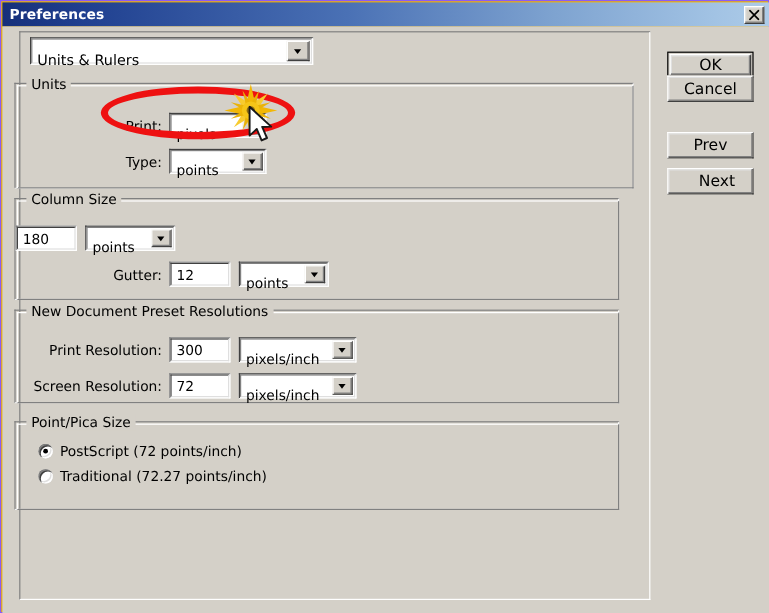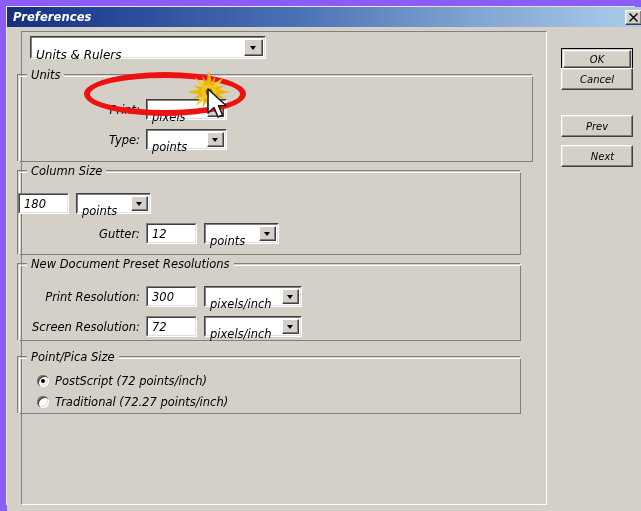--- a/index.html
+++ b/index.html
@@ -15,24 +15,23 @@
     color: #000;
     overflow: hidden;
     position: relative;
   }
 
   
   #window {
     position: absolute;
     left: 0; top: 0;
     width: 641px; height: 511px;
-    background: #e5e5e5;
-    border: 6px solid #8b5cf6;
-    box-sizing: border-box;
-    font-style: italic;
+    background: #eab308;
+    border: 1px solid #8b5cf6;
+    box-sizing: border-box;
   }
 
   
   #titlebar {
     position: absolute;
     left: 1px; top: 1px;
     width: 639px; height: 20px;
     background: linear-gradient(to right, #16307a 0%, #1f3f8f 10%, #4a71b5 45%, #7ea3d0 72%, #a2c3e4 93%, #adcbe8 100%);
     display: flex;
     align-items: center;
@@ -170,21 +169,21 @@
     top: -7px; left: 9px;
     background: #d4d0c8;
     padding: 0 4px;
     font-size: 11.5px;
     white-space: nowrap;
   }
 
   #group-units   { left: 10px; top: 47px;  width: 516px; height: 88px; }
   #group-column  { left: 10px; top: 143px; width: 504px; height: 85px; }
   #group-resolutions { left: 10px; top: 236px; width: 504px; height: 78px; padding-left: 33px; }
-  #group-pointpica   { left: 10px; top: 329px; width: 504px; height: 58px; }
+  #group-pointpica   { left: 10px; top: 329px; width: 504px; height: 74px; }
 
   
   .row { position: absolute; display: flex; align-items: center; }
   .field-label {
     text-align: right;
     font-size: 11.5px;
     white-space: nowrap;
     padding-right: 6px;
   }
 
@@ -251,21 +250,21 @@
     background: #d4d0c8;
     border-top: 1px solid #ffffff;
     border-left: 1px solid #ffffff;
     border-right: 1px solid #404040;
     border-bottom: 1px solid #404040;
     box-shadow: inset -1px -1px 0 #808080, inset 1px 1px 0 #dfdfdf;
     box-sizing: border-box;
     display: flex;
     align-items: center;
     justify-content: center;
-    font-size: 10px;
+    font-size: 13px;
     cursor: default;
   }
   .btn.default {
     border: 1px solid #000;
     box-shadow: none;
     padding: 1px;
   }
   .btn.default .btn-face {
     width: 100%; height: 100%;
     background: #d4d0c8;

